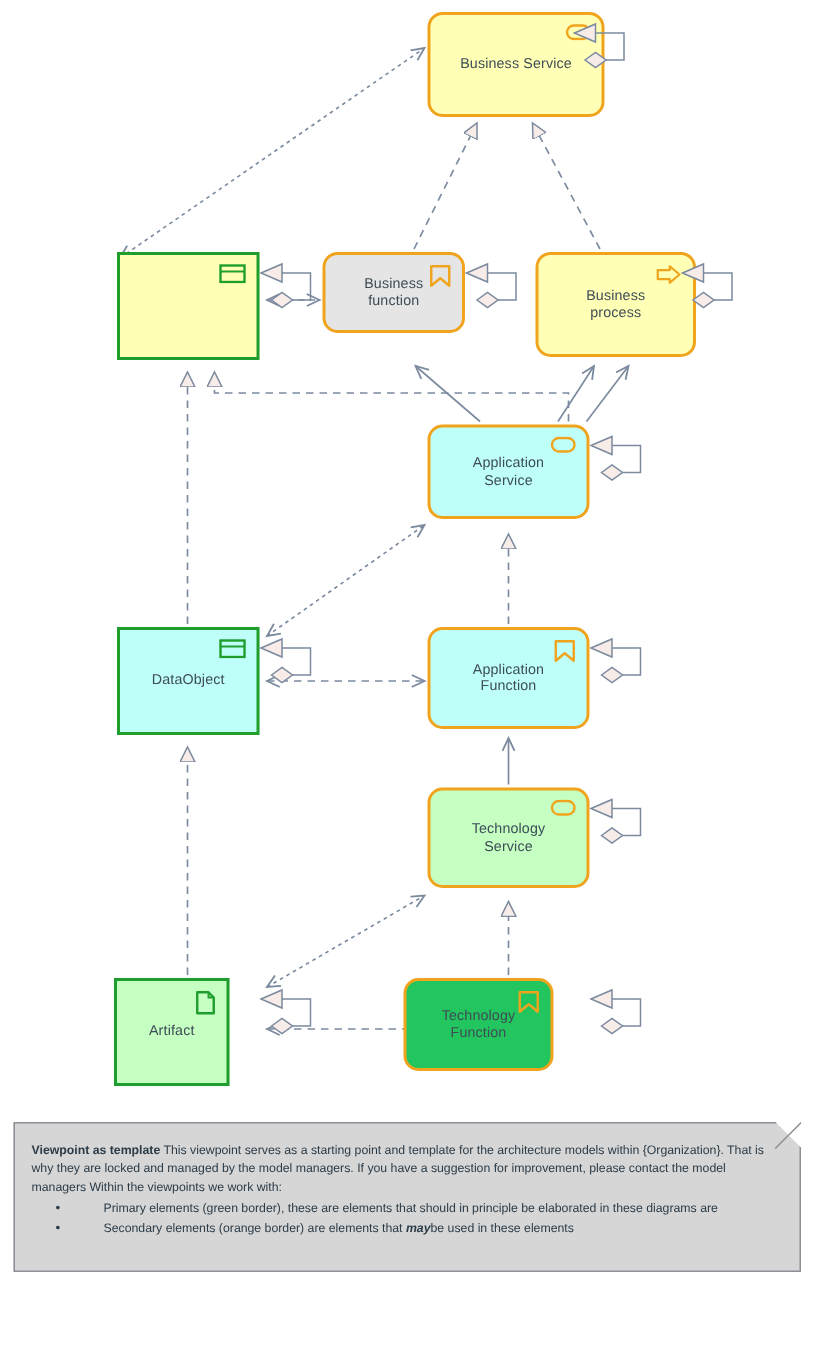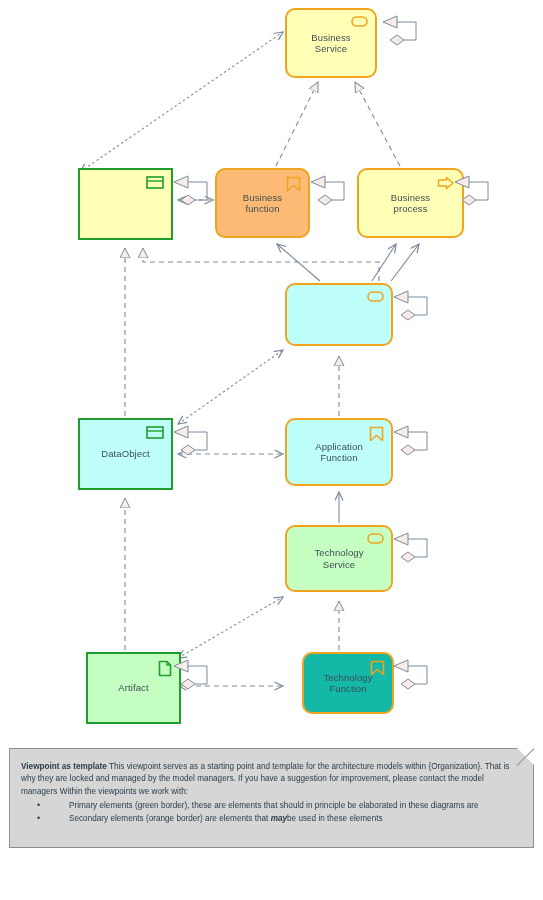--- a/index.html
+++ b/index.html
@@ -181,21 +181,21 @@
       <path d="M339,523 L339,492" stroke-width="1.1" marker-end="url(#openArrow)"></path>
 
       <path d="M339,650 L339,601" stroke-width="1.1" stroke-dasharray="5 4" marker-end="url(#hollowTri)"></path>
 
       <path d="M178,658 L283,597" stroke-width="1.1" stroke-dasharray="2.4 2.6" marker-end="url(#openArrow)" marker-start="url(#openArrowStart)"></path>
 
       <path d="M178,686 L283,686" stroke-width="1.1" stroke-dasharray="5 4" marker-end="url(#openArrow)" marker-start="url(#openArrowStart)"></path>
     </g>
   </svg>
 
-  <div class="node round b-orange" style="left:285px;top:8px;width:92px;height:70px;background:#FFFFB5;">
+  <div class="node round b-orange" style="left:285px;top:8px;width:118px;height:70px;background:#FFFFB5;">
     <span class="glyph">
       <svg width="17" height="11">
           <rect x="1" y="1" width="15" height="9" rx="4.5" ry="4.5" fill="none" stroke="#f0a41e" stroke-width="1.6"></rect>
         </svg>
     </span>
     <span class="label">Business Service</span>
   </div>
   <svg class="handles" style="left:382px;top:12px;width:46px;height:42px;">
     <path d="M1,10 L15,4 L15,16 z" fill="#f7ece8" stroke="#7b8a9e" stroke-width="1"></path>
     <path d="M15,10 L34,10 L34,28 L22,28" fill="none" stroke="#7b8a9e" stroke-width="1"></path>
@@ -209,21 +209,21 @@
         <line x1="1" y1="5" x2="17" y2="5" stroke="#1f9e2e" stroke-width="1.4"></line>
         </svg>
     </span>
   </div>
   <svg class="handles" style="left:173px;top:172px;width:46px;height:42px;">
     <path d="M1,10 L15,4 L15,16 z" fill="#f7ece8" stroke="#7b8a9e" stroke-width="1"></path>
     <path d="M15,10 L34,10 L34,28 L22,28" fill="none" stroke="#7b8a9e" stroke-width="1"></path>
     <path d="M8,28 L15,23 L22,28 L15,33 z" fill="#f7ece8" stroke="#7b8a9e" stroke-width="1"></path>
   </svg>
 
-  <div class="node round b-orange" style="left:215px;top:168px;width:95px;height:70px;background:#fdba74;">
+  <div class="node round b-orange" style="left:215px;top:168px;width:95px;height:54px;background:#e5e5e5;">
     <span class="glyph">
       <svg width="15" height="16">
           <path d="M1.5,1.5 L13.5,1.5 L13.5,14.5 L7.5,9.5 L1.5,14.5 z" fill="none" stroke="#f0a41e" stroke-width="1.6" stroke-linejoin="round"></path>
         </svg>
     </span>
     <span class="label">Business function</span>
   </div>
   <svg class="handles" style="left:310px;top:172px;width:46px;height:42px;">
     <path d="M1,10 L15,4 L15,16 z" fill="#f7ece8" stroke="#7b8a9e" stroke-width="1"></path>
     <path d="M15,10 L34,10 L34,28 L22,28" fill="none" stroke="#7b8a9e" stroke-width="1"></path>
@@ -243,20 +243,21 @@
     <path d="M15,10 L34,10 L34,28 L22,28" fill="none" stroke="#7b8a9e" stroke-width="1"></path>
     <path d="M8,28 L15,23 L22,28 L15,33 z" fill="#f7ece8" stroke="#7b8a9e" stroke-width="1"></path>
   </svg>
 
   <div class="node round b-orange" style="left:285px;top:283px;width:108px;height:63px;background:#BFFFFA;">
     <span class="glyph">
       <svg width="17" height="11">
           <rect x="1" y="1" width="15" height="9" rx="4.5" ry="4.5" fill="none" stroke="#f0a41e" stroke-width="1.6"></rect>
         </svg>
     </span>
+    <span class="label">Application Service</span>
   </div>
   <svg class="handles" style="left:393px;top:287px;width:46px;height:42px;">
     <path d="M1,10 L15,4 L15,16 z" fill="#f7ece8" stroke="#7b8a9e" stroke-width="1"></path>
     <path d="M15,10 L34,10 L34,28 L22,28" fill="none" stroke="#7b8a9e" stroke-width="1"></path>
     <path d="M8,28 L15,23 L22,28 L15,33 z" fill="#f7ece8" stroke="#7b8a9e" stroke-width="1"></path>
   </svg>
 
   <div class="node sharp b-green" style="left:78px;top:418px;width:95px;height:72px;background:#BFFFFA;">
     <span class="glyph">
       <svg width="18" height="13">
@@ -293,36 +294,36 @@
         </svg>
     </span>
     <span class="label">Technology Service</span>
   </div>
   <svg class="handles" style="left:393px;top:529px;width:46px;height:42px;">
     <path d="M1,10 L15,4 L15,16 z" fill="#f7ece8" stroke="#7b8a9e" stroke-width="1"></path>
     <path d="M15,10 L34,10 L34,28 L22,28" fill="none" stroke="#7b8a9e" stroke-width="1"></path>
     <path d="M8,28 L15,23 L22,28 L15,33 z" fill="#f7ece8" stroke="#7b8a9e" stroke-width="1"></path>
   </svg>
 
-  <div class="node sharp b-green" style="left:86px;top:652px;width:95px;height:72px;background:#C6FFC2;">
+  <div class="node sharp b-green" style="left:76px;top:652px;width:77px;height:72px;background:#C6FFC2;">
     <span class="glyph">
       <svg width="14" height="17">
           <path d="M1.5,1.5 L9,1.5 L12.5,5 L12.5,15.5 L1.5,15.5 z" fill="none" stroke="#1f9e2e" stroke-width="1.6" stroke-linejoin="round"></path>
         <path d="M9,1.5 L9,5 L12.5,5" fill="none" stroke="#1f9e2e" stroke-width="1.3"></path>
         </svg>
     </span>
     <span class="label">Artifact</span>
   </div>
   <svg class="handles" style="left:173px;top:656px;width:46px;height:42px;">
     <path d="M1,10 L15,4 L15,16 z" fill="#f7ece8" stroke="#7b8a9e" stroke-width="1"></path>
     <path d="M15,10 L34,10 L34,28 L22,28" fill="none" stroke="#7b8a9e" stroke-width="1"></path>
     <path d="M8,28 L15,23 L22,28 L15,33 z" fill="#f7ece8" stroke="#7b8a9e" stroke-width="1"></path>
   </svg>
 
-  <div class="node round b-orange" style="left:302px;top:652px;width:92px;height:62px;background:#14b8a6;">
+  <div class="node round b-orange" style="left:269px;top:652px;width:100px;height:62px;background:#22c55e;">
     <span class="glyph">
       <svg width="15" height="16">
           <path d="M1.5,1.5 L13.5,1.5 L13.5,14.5 L7.5,9.5 L1.5,14.5 z" fill="none" stroke="#f0a41e" stroke-width="1.6" stroke-linejoin="round"></path>
         </svg>
     </span>
     <span class="label">Technology Function</span>
   </div>
   <svg class="handles" style="left:393px;top:656px;width:46px;height:42px;">
     <path d="M1,10 L15,4 L15,16 z" fill="#f7ece8" stroke="#7b8a9e" stroke-width="1"></path>
     <path d="M15,10 L34,10 L34,28 L22,28" fill="none" stroke="#7b8a9e" stroke-width="1"></path>

